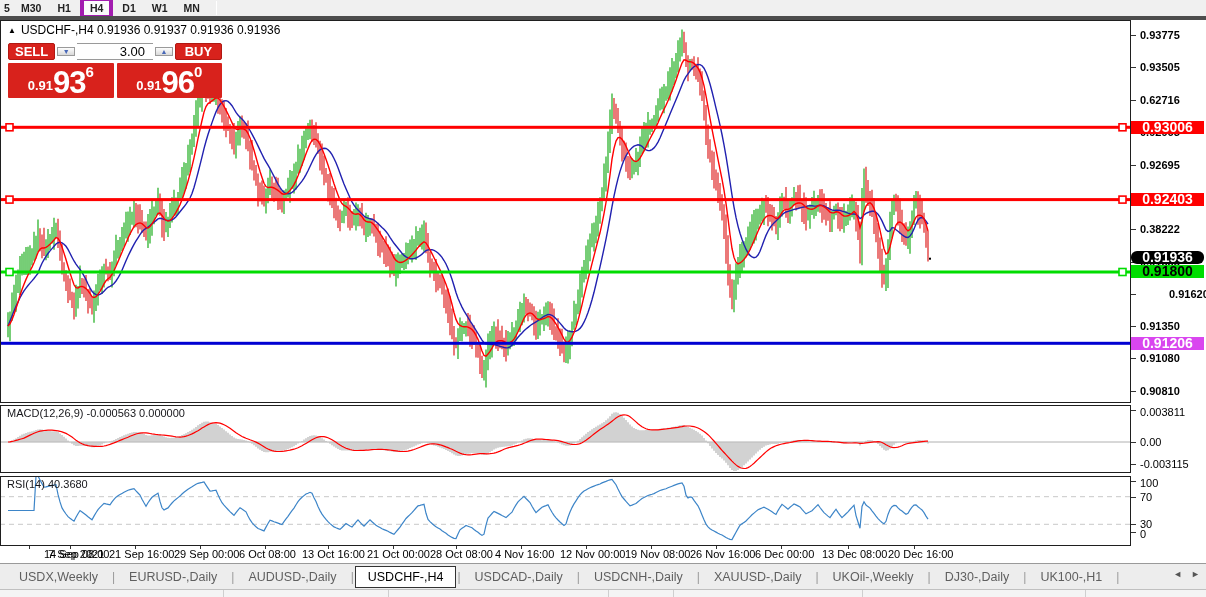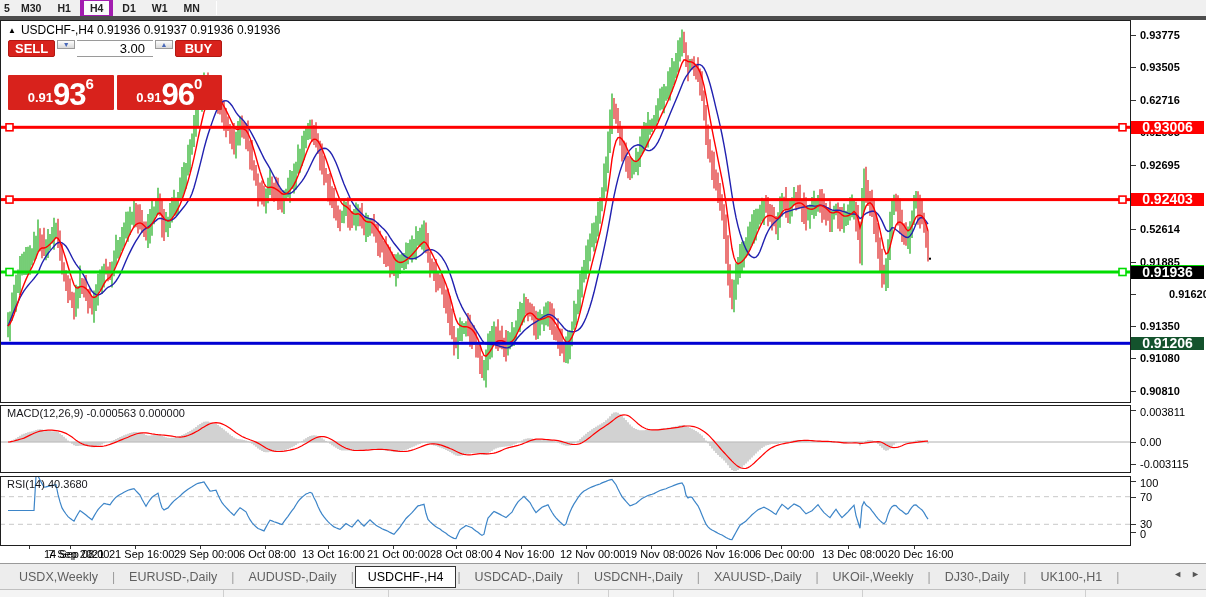--- a/index.html
+++ b/index.html
@@ -25,21 +25,21 @@
   #pane-macd  { top:405px; height:68px;  }
   #pane-rsi   { top:476px; height:70px;  }
   svg.layer { position:absolute; left:0; z-index:2; }
 
   #chart-header { position:absolute; left:8px; top:23px; z-index:5; font-size:12px; color:#000;
                   display:flex; align-items:center; gap:5px; }
   #chart-header .tri { font-size:8px; }
 
   
   #trade { position:absolute; left:8px; top:40px; z-index:6; width:214px; }
-  #trade-row1 { display:flex; height:34px; gap:2px; align-items:flex-start; }
+  #trade-row1 { display:flex; height:22px; gap:2px; align-items:center; }
   .tr-btn { background:#d8221c; color:#fff; font-size:13px; font-weight:600;
             width:48px; display:flex; align-items:center; justify-content:center;
             border-radius:2px; border:1px solid #b21812; cursor:pointer; }
   .spin { width:18px; background:linear-gradient(#fdfdfd,#d9d9d9); border:1px solid #9a9a9a;
           color:#4868b8; font-size:7px; display:flex; align-items:center; justify-content:center; cursor:pointer; }
   #vol { width:76px; border:1px solid #9a9a9a; border-left:none; border-right:none;
          font-size:13px; text-align:right; padding-right:8px; color:#000; background:#fff;
          font-family:"Liberation Sans", sans-serif; }
   #trade-row2 { display:flex; gap:3px; margin-top:1px; height:35px; }
   .px-panel { background:#d8221c; color:#fff; flex:1; display:flex; align-items:flex-end;
@@ -1093,36 +1093,36 @@
       <div class="ytick" style="top:61px;">0.93505</div>
       <div class="ytick-dash" style="top:100px;"></div>
       <div class="ytick" style="top:94px;">0.62716</div>
       <div class="ytick-dash" style="top:132px;"></div>
       <div class="ytick" style="top:126px;">0.92965</div>
       <div class="ytick-dash" style="top:165px;"></div>
       <div class="ytick" style="top:159px;">0.92695</div>
       <div class="ytick-dash" style="top:197px;"></div>
       <div class="ytick" style="top:191px;">0.92425</div>
       <div class="ytick-dash" style="top:229px;"></div>
-      <div class="ytick" style="top:223px;">0.52614</div>
+      <div class="ytick" style="top:223px;">0.38222</div>
       <div class="ytick-dash" style="top:262px;"></div>
       <div class="ytick" style="top:256px;">0.91885</div>
       <div class="ytick-dash" style="top:294px;"></div>
       <div class="ytick" style="top:288px;padding-left:29px;">0.91620</div>
       <div class="ytick-dash" style="top:326px;"></div>
       <div class="ytick" style="top:320px;">0.91350</div>
       <div class="ytick-dash" style="top:358px;"></div>
       <div class="ytick" style="top:352px;">0.91080</div>
       <div class="ytick-dash" style="top:391px;"></div>
       <div class="ytick" style="top:385px;">0.90810</div>
       <div class="badge" style="top:121px;background:#ff0000;color:#ffffff;">0.93006</div>
       <div class="badge" style="top:193px;background:#ff0000;color:#ffffff;">0.92403</div>
       <div class="badge" style="top:265px;background:#00dd00;color:#000000;">0.91800</div>
-      <div class="badge" style="top:337px;background:#14532d;color:#ffffff;">0.91206</div>
-      <div class="badge" style="top:266px;background:#000000;color:#fff;">0.91936</div>
+      <div class="badge" style="top:337px;background:#d946ef;color:#ffffff;">0.91206</div>
+      <div class="badge" style="top:251px;background:#000000;color:#fff;border-radius:6px;">0.91936</div>
       <div class="ytick-dash" style="top:410px;"></div>
       <div class="ytick" style="top:406px;font-weight:400;">0.003811</div>
       <div class="ytick-dash" style="top:442px;"></div>
       <div class="ytick" style="top:436px;font-weight:400;">0.00</div>
       <div class="ytick-dash" style="top:464px;"></div>
       <div class="ytick" style="top:458px;font-weight:400;">-0.003115</div>
       <div class="ytick-dash" style="top:481px;"></div>
       <div class="ytick" style="top:477px;font-weight:400;">100</div>
       <div class="ytick-dash" style="top:497px;"></div>
       <div class="ytick" style="top:491px;font-weight:400;">70</div>

